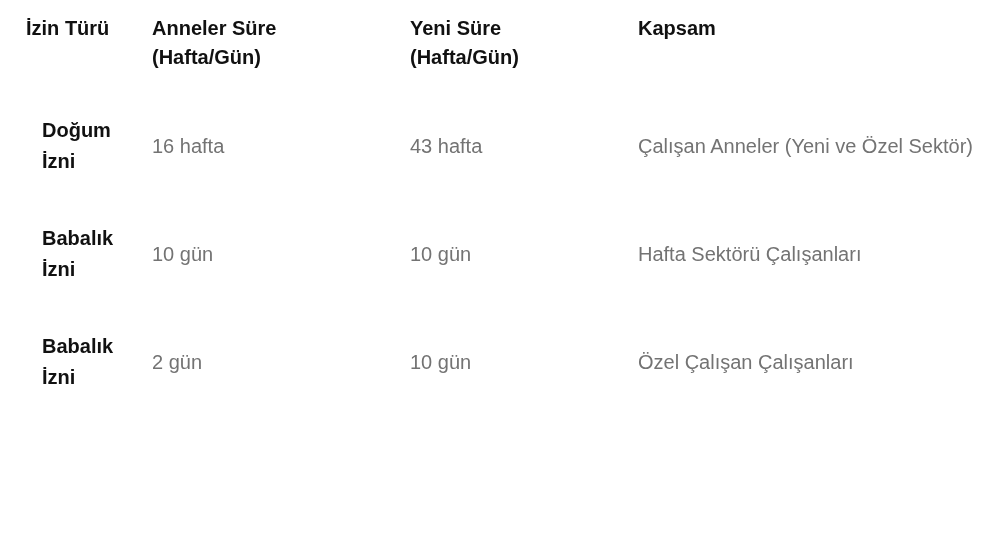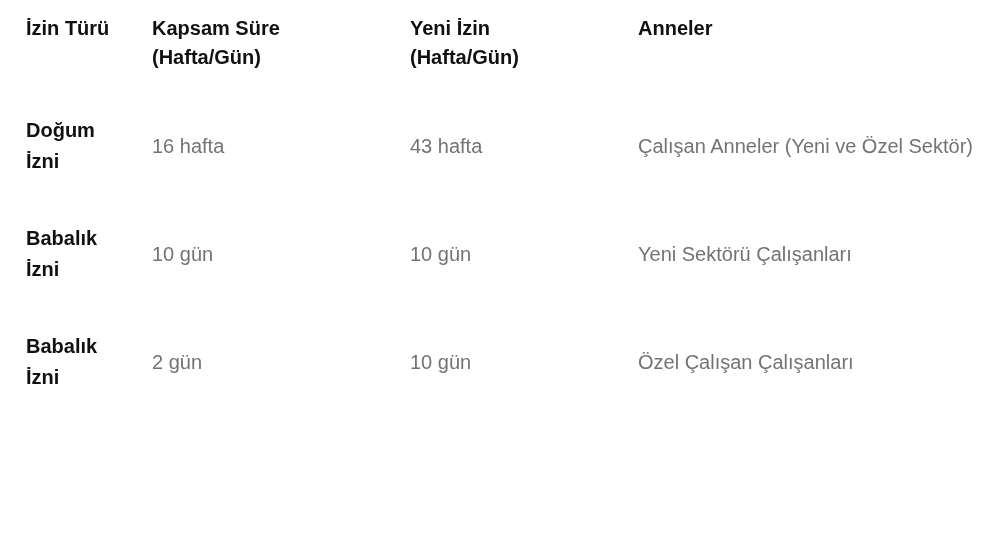--- a/index.html
+++ b/index.html
@@ -41,21 +41,21 @@
   }
   table.leave-table td {
     text-align: left;
     vertical-align: middle;
     font-size: 20px;
     line-height: 30px;
     color: #737373;
     padding: 0 16px 0 0;
   }
   table.leave-table td:first-child {
-    padding-left: 26px;
+    padding-left: 42px;
   }
   table.leave-table td.rowhead {
     font-weight: bold;
     color: #111111;
     line-height: 31px;
   }
   table.leave-table tr.header-row th {
     height: 78px;
   }
   table.leave-table tr.data-row td {
@@ -73,50 +73,50 @@
         <col class="c1">
         <col class="c2">
         <col class="c3">
     </colgroup>
     <thead>
       <tr class="header-row">
         <th>
           <div>İzin Türü</div>
         </th>
         <th>
-          <div>Kapsam Süre</div>
+          <div>Anneler Süre</div>
           <div>(Hafta/Gün)</div>
         </th>
         <th>
-          <div>Yeni İzin</div>
+          <div>Yeni Süre</div>
           <div>(Hafta/Gün)</div>
         </th>
         <th>
-          <div>Anneler</div>
+          <div>Kapsam</div>
         </th>
       </tr>
     </thead>
     <tbody>
       <tr class="data-row">
         <td class="rowhead">
           <div>Doğum</div>
           <div>İzni</div>
         </td>
         <td class="nowrap-cell">16 hafta</td>
         <td class="nowrap-cell">43 hafta</td>
         <td>Çalışan Anneler (Yeni ve Özel Sektör)</td>
       </tr>
       <tr class="data-row">
         <td class="rowhead">
           <div>Babalık</div>
           <div>İzni</div>
         </td>
         <td class="nowrap-cell">10 gün</td>
         <td class="nowrap-cell">10 gün</td>
-        <td>Yeni Sektörü Çalışanları</td>
+        <td>Hafta Sektörü Çalışanları</td>
       </tr>
       <tr class="data-row">
         <td class="rowhead">
           <div>Babalık</div>
           <div>İzni</div>
         </td>
         <td class="nowrap-cell">2 gün</td>
         <td class="nowrap-cell">10 gün</td>
         <td>Özel Çalışan Çalışanları</td>
       </tr>

